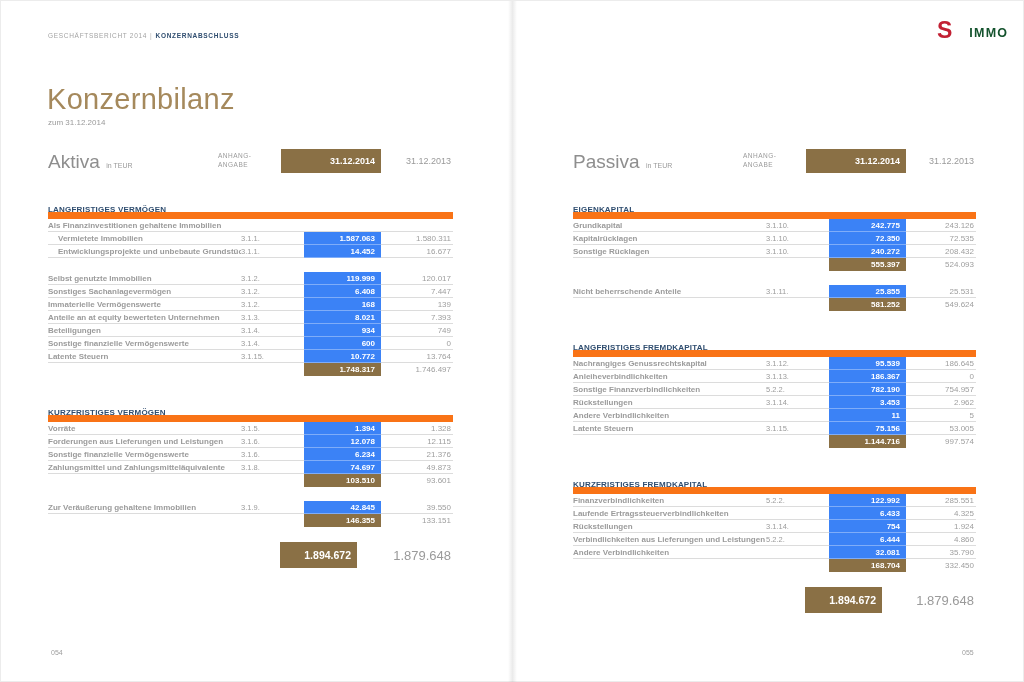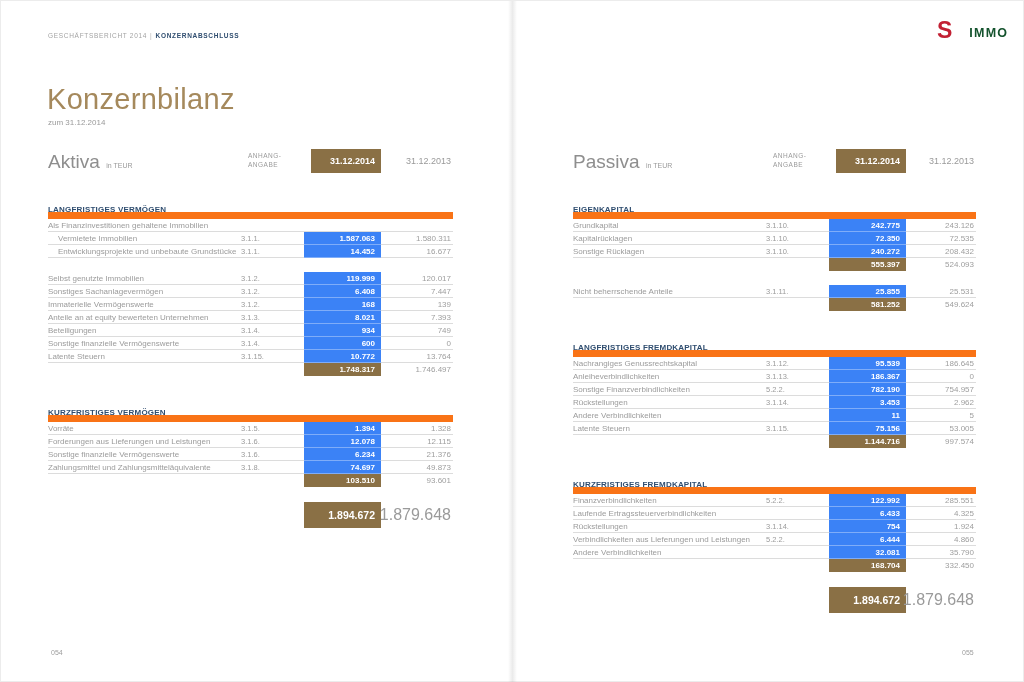--- a/index.html
+++ b/index.html
@@ -27,52 +27,52 @@
   
   .tbl{position:absolute;top:148px;}
   .tbl-left{left:47px;width:405px;}
   .tbl-right{left:572px;width:403px;}
 
   .tbl-head{display:flex;height:24px;margin-bottom:12px;}
   .tbl-title{flex:1;align-self:flex-end;white-space:nowrap;}
   .tbl-title .big{font-size:19px;color:#8e8e8e;font-weight:400;}
   .tbl-title .unit{font-size:7px;color:#9a9a9a;margin-left:2px;}
   .col-anhang-head{width:63px;align-self:center;font-size:6.5px;color:#9a9a9a;letter-spacing:.5px;line-height:1.35;}
-  .head-box{width:70px;background:#8a7045;color:#fff;font-weight:bold;font-size:9px;
+  .head-box{width:100px;background:#8a7045;color:#fff;font-weight:bold;font-size:9px;
     display:flex;align-items:center;justify-content:flex-end;padding-right:6px;box-sizing:border-box;}
   .head-2013{width:72px;color:#9a9a9a;font-size:9px;display:flex;align-items:center;justify-content:flex-end;
     padding-right:2px;box-sizing:border-box;}
   .tbl-right .head-2013{width:70px;}
 
   .block{margin-top:0;}
   .block + .block{margin-top:14px;}
   .header-row{height:13px;display:flex;align-items:center;font-size:8px;font-weight:bold;color:#2f4d6f;
     letter-spacing:.2px;border-bottom:7px solid #f97316;box-sizing:border-box;margin-top:33px;}
 
   .trow{display:flex;height:13px;}
   .c-label{flex:1;font-size:8px;color:#9b9b9b;display:flex;align-items:center;
-    border-bottom:1px solid #dcdcdc;box-sizing:border-box;white-space:nowrap;overflow:hidden;}
+    border-bottom:1px solid #dcdcdc;box-sizing:border-box;white-space:nowrap;overflow:hidden;font-weight:bold;}
   .trow.indent .c-label{padding-left:10px;}
   .c-anhang{width:63px;font-size:7.5px;color:#9b9b9b;display:flex;align-items:center;
     border-bottom:1px solid #dcdcdc;box-sizing:border-box;}
   .c-2014{width:77px;font-size:8px;display:flex;align-items:center;justify-content:flex-end;
     padding-right:6px;box-sizing:border-box;}
   .c-2014.tan{background:#3b82f6;color:#fff;font-weight:bold;border-bottom:1px solid rgba(255,255,255,.35);}
   .c-2014.dark{background:#8a7045;color:#fff;font-weight:bold;}
   .c-2014.blank{border-bottom:1px solid #dcdcdc;}
   .c-2013{width:72px;font-size:8px;color:#9e9e9e;display:flex;align-items:center;justify-content:flex-end;
     padding-right:2px;border-bottom:1px solid #dcdcdc;box-sizing:border-box;}
   .tbl-right .c-2013{width:70px;}
   .trow.subtotal .c-label,.trow.subtotal .c-anhang,.trow.subtotal .c-2013{border-bottom:none;}
 
-  .grand-row{display:flex;margin-top:15px;height:26px;}
+  .grand-row{display:flex;margin-top:15px;height:26px;gap:24px;}
   .grand-spacer{flex:1;}
   .grand-box{width:77px;background:#8a7045;color:#fff;font-weight:bold;font-size:10.5px;
     display:flex;align-items:center;justify-content:flex-end;padding-right:6px;box-sizing:border-box;}
-  .grand-2013{width:72px;color:#9a9a9a;font-size:16px;display:flex;align-items:center;justify-content:flex-end;
+  .grand-2013{width:72px;color:#9a9a9a;font-size:13px;display:flex;align-items:center;justify-content:flex-end;
     padding-right:2px;box-sizing:border-box;}
   .tbl-right .grand-2013{width:70px;}
 
   .pagenum{position:absolute;top:648px;font-size:7px;color:#9d9d9d;}
   .pagenum-left{left:50px;}
   .pagenum-right{left:961px;}
 </style>
 </head>
 <body>
 
@@ -202,20 +202,34 @@
             <div class="c-2014 tan">74.697</div>
             <div class="c-2013">49.873</div>
           </div>
           <div class="trow subtotal">
             <div class="c-label"></div>
             <div class="c-anhang"></div>
             <div class="c-2014 dark">103.510</div>
             <div class="c-2013">93.601</div>
           </div>
         </div>
+        <div class="block">
+          <div class="trow data">
+            <div class="c-label">Zur Veräußerung gehaltene Immobilien</div>
+            <div class="c-anhang">3.1.9.</div>
+            <div class="c-2014 tan">42.845</div>
+            <div class="c-2013">39.550</div>
+          </div>
+          <div class="trow subtotal">
+            <div class="c-label"></div>
+            <div class="c-anhang"></div>
+            <div class="c-2014 dark">146.355</div>
+            <div class="c-2013">133.151</div>
+          </div>
+        </div>
       </div>
     <div class="grand-row">
       <div class="grand-spacer"></div>
       <div class="grand-box">1.894.672</div>
       <div class="grand-2013">1.879.648</div>
     </div>
   </section>
 
   <section class="tbl tbl-right">
     <div class="tbl-head">

